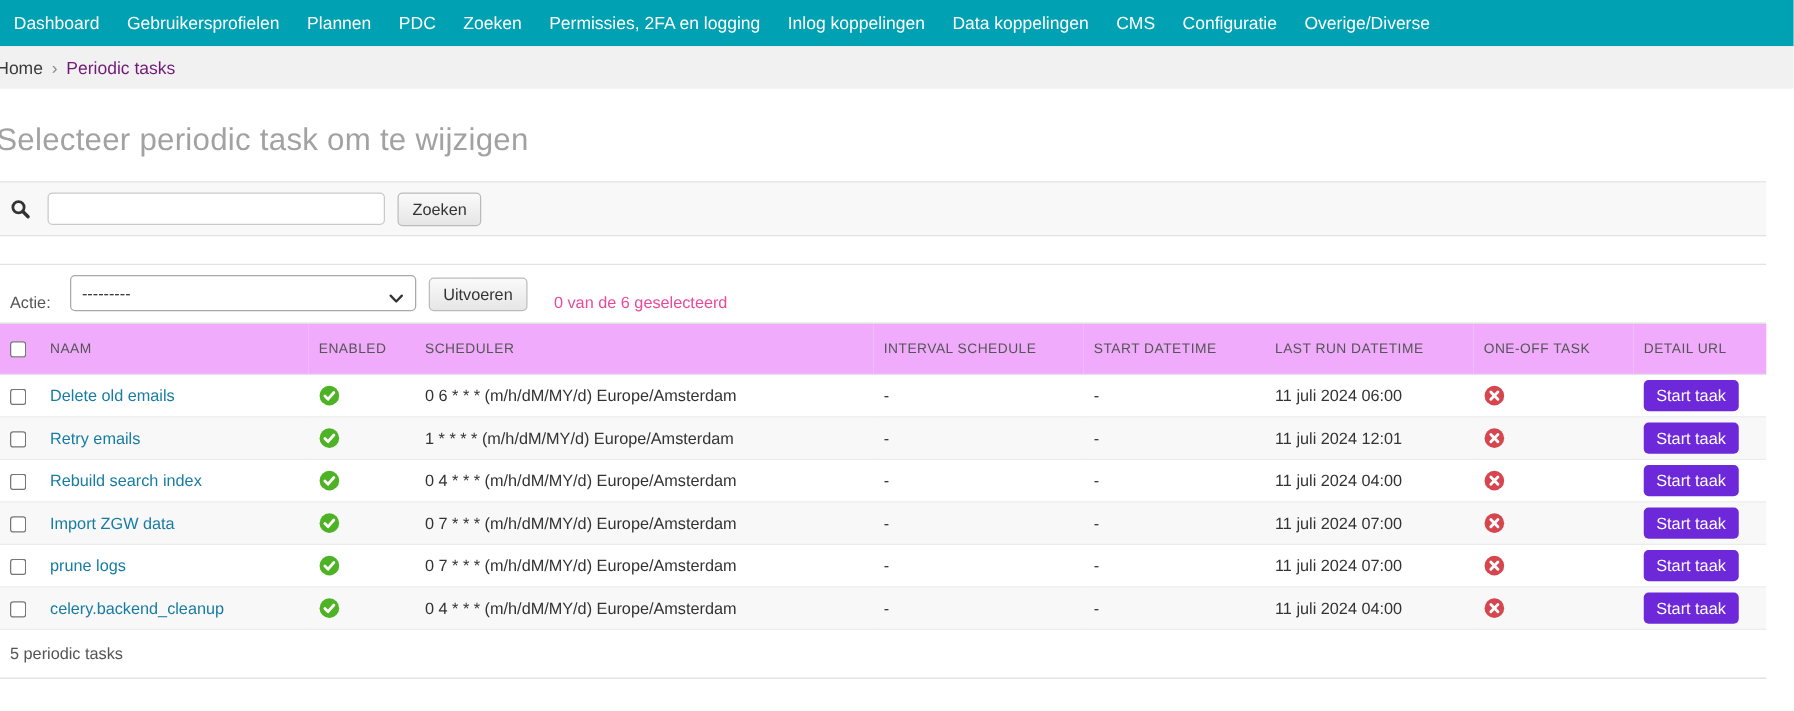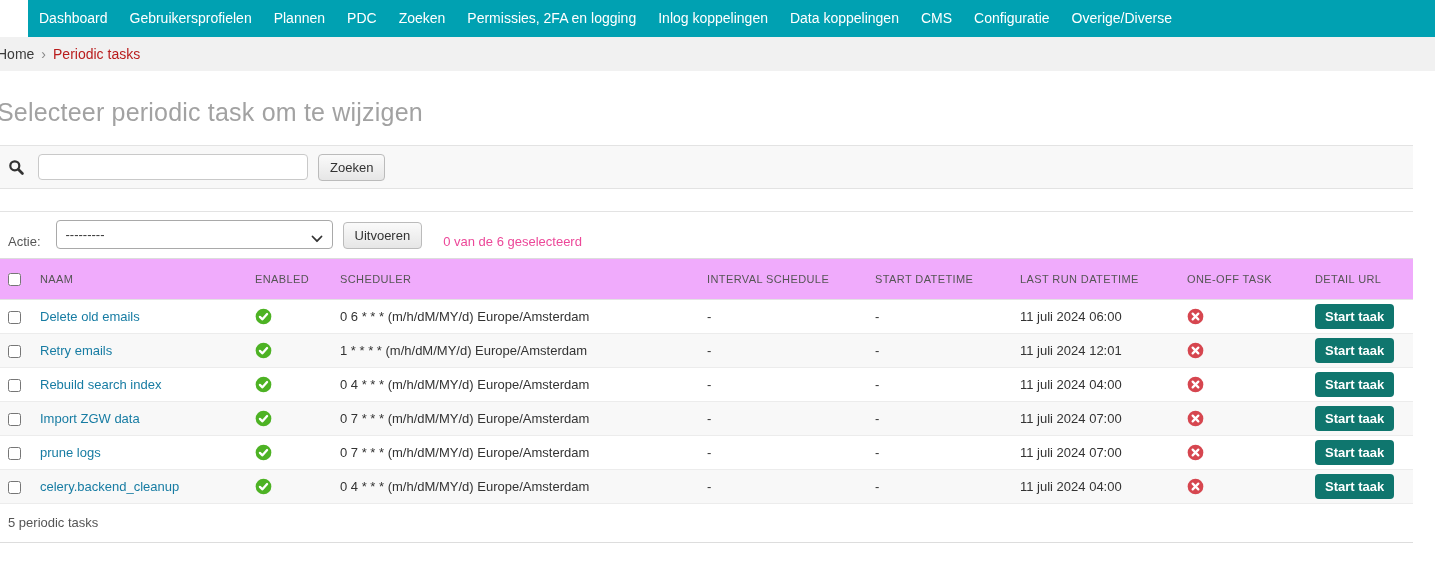--- a/index.html
+++ b/index.html
@@ -9,37 +9,36 @@
     background:#fff;
     font-family:"Liberation Sans", sans-serif;
     color:#333;
   }
 
   
   .topnav {
     height:37px; background:#00a1b2;
     display:flex; align-items:center;
     padding-left:0px;
-    margin-left:28px;
   }
   .topnav a {
     color:#fff; text-decoration:none;
     font-size:14px; padding:0 11px;
     line-height:37px; white-space:nowrap;
   }
 
   
   .breadcrumbs {
     height:34px; background:#f1f1f1;
     display:flex; align-items:center;
     font-size:14px; padding-left:0; margin-left:-3px;
   }
   .breadcrumbs .bc-home { color:#3b3b3b; }
   .breadcrumbs .bc-sep { color:#888; margin:0 7px; }
-  .breadcrumbs .bc-current { color:#b91c1c; text-decoration:none; }
+  .breadcrumbs .bc-current { color:#701a75; text-decoration:none; }
 
   
   .content { margin-right:22px; }
 
   h1.page-title {
     font-weight:300; font-size:25px; color:#a2a2a2;
     margin:27px 0 18px -3px; letter-spacing:0.2px;
   }
 
   
@@ -87,23 +86,23 @@
     letter-spacing:0.4px; padding:0 4px 0 8px; white-space:nowrap;
   }
   .result-list td {
     height:34px; padding:0 4px 0 8px; white-space:nowrap;
     border-bottom:1px solid #ececec; color:#333;
   }
   .result-list tbody tr:nth-child(even) { background:#f8f8f8; }
   .result-list a.rowlink { color:#177ca3; text-decoration:none; }
   .icon-badge { display:inline-block; vertical-align:middle; line-height:0; }
   a.start-btn {
-    display:inline-block; background:#0f766e; color:#fff;
+    display:inline-block; background:#6d28d9; color:#fff;
     border-radius:4px; padding:5px 10px; font-size:13px;
-    text-decoration:none; line-height:15px;font-weight:bold;
+    text-decoration:none; line-height:15px;
   }
   input[type=checkbox] { width:13px; height:13px; margin:0; vertical-align:middle; }
 
   .paginator {
     padding:11px 0 12px 8px; font-size:13px; color:#555;
     border-bottom:1px solid #ddd;
   }
 </style>
 </head>
 <body>

